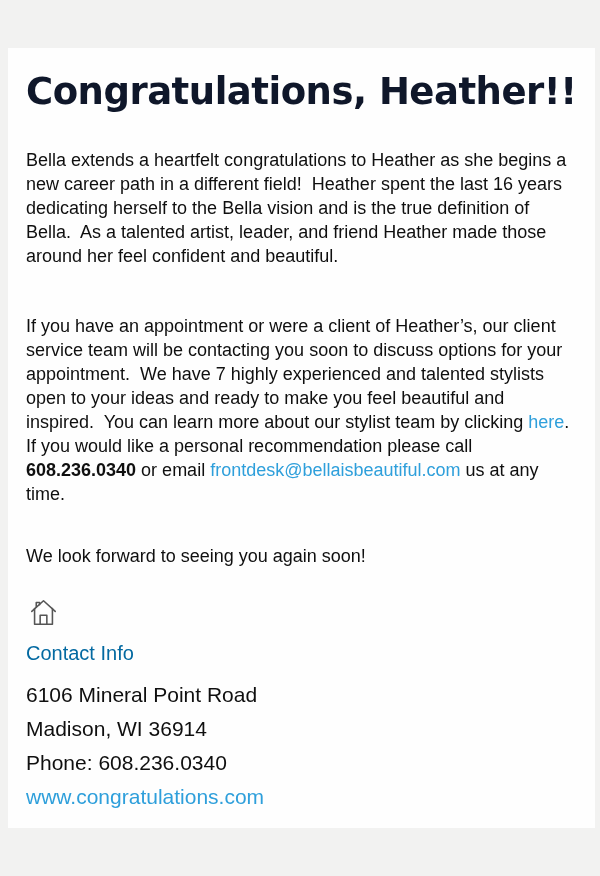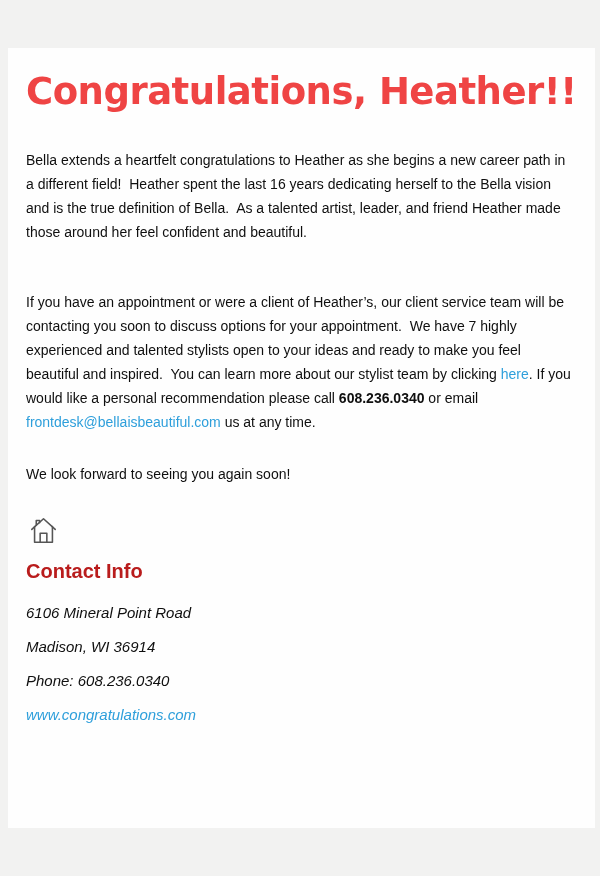--- a/index.html
+++ b/index.html
@@ -24,59 +24,58 @@
   }
   h1.title {
     font-family: "DejaVu Sans", "Liberation Sans", sans-serif;
     font-weight: bold;
     font-size: 37px;
     letter-spacing: -0.5px;
     line-height: 1.3;
     margin: 6px 0 32px 8px;
   }
   p.body {
-    font-size: 14px;
+    font-size: 18px;
     line-height: 24px;
     margin: 0 8px 10px 8px;
     white-space: pre-wrap;
   }
   p.gap-lg { margin-bottom: 46px; }
-  p.gap-md { margin-bottom: 28px; }
+  p.gap-md { margin-bottom: 38px; }
   .link { text-decoration: none; cursor: pointer; }
   strong { font-weight: bold; }
   .footer {
     display: flex;
     margin: 30px 8px 0 8px;
   }
   .col-left { flex: 0 0 290px; }
   .col-right { flex: 1; }
   .icon-wrap { height: 30px; margin-bottom: 14px; }
   .col-left .icon-wrap { padding-left: 4px; }
   h2.col-title {
     font-size: 20px;
-    font-weight: 700;
+    font-weight: 400;
     margin: 0 0 18px 0;
-    color: #b91c1c;
+    color: #0369a1;
   }
   .col p.line {
-    font-size: 15px;
+    font-size: 21px;
     line-height: 24px;
     margin: 0 0 10px 0;
-    font-style: italic;
   }
   .col-right p.line { max-width: 252px; }
   svg { display: block; }
 </style>
 </head>
 <body style="background: rgb(242, 242, 241);">
 
 <div class="page">
   <div class="card" style="background: rgb(254, 254, 254);">
 
-    <h1 class="title" style="color: #ef4444;">Congratulations, Heather!!</h1>
+    <h1 class="title" style="color: #0f172a;">Congratulations, Heather!!</h1>
 
     <p class="body gap-lg">Bella extends a heartfelt congratulations to Heather as she begins a new career path in a different field!  Heather spent the last 16 years dedicating herself to the Bella vision and is the true definition of Bella.  As a talented artist, leader, and friend Heather made those around her feel confident and beautiful.</p>
 
     <p class="body gap-md"><span>If you have an appointment or were a client of Heather’s, our client service team will be contacting you soon to discuss options for your appointment.  We have 7 highly experienced and talented stylists open to your ideas and ready to make you feel beautiful and inspired.  You can learn more about our stylist team by clicking </span><a class="link" href="#" style="color: rgb(46, 159, 219);">here</a><span>. If you would like a personal recommendation please call </span><strong>608.236.0340</strong><span> or email </span><a class="link" href="#" style="color: rgb(46, 159, 219);">frontdesk@bellaisbeautiful.com</a><span> us at any time.</span></p>
 
     <p class="body">We look forward to seeing you again soon!</p>
 
     <div class="footer">
 
       <div class="col col-left">

